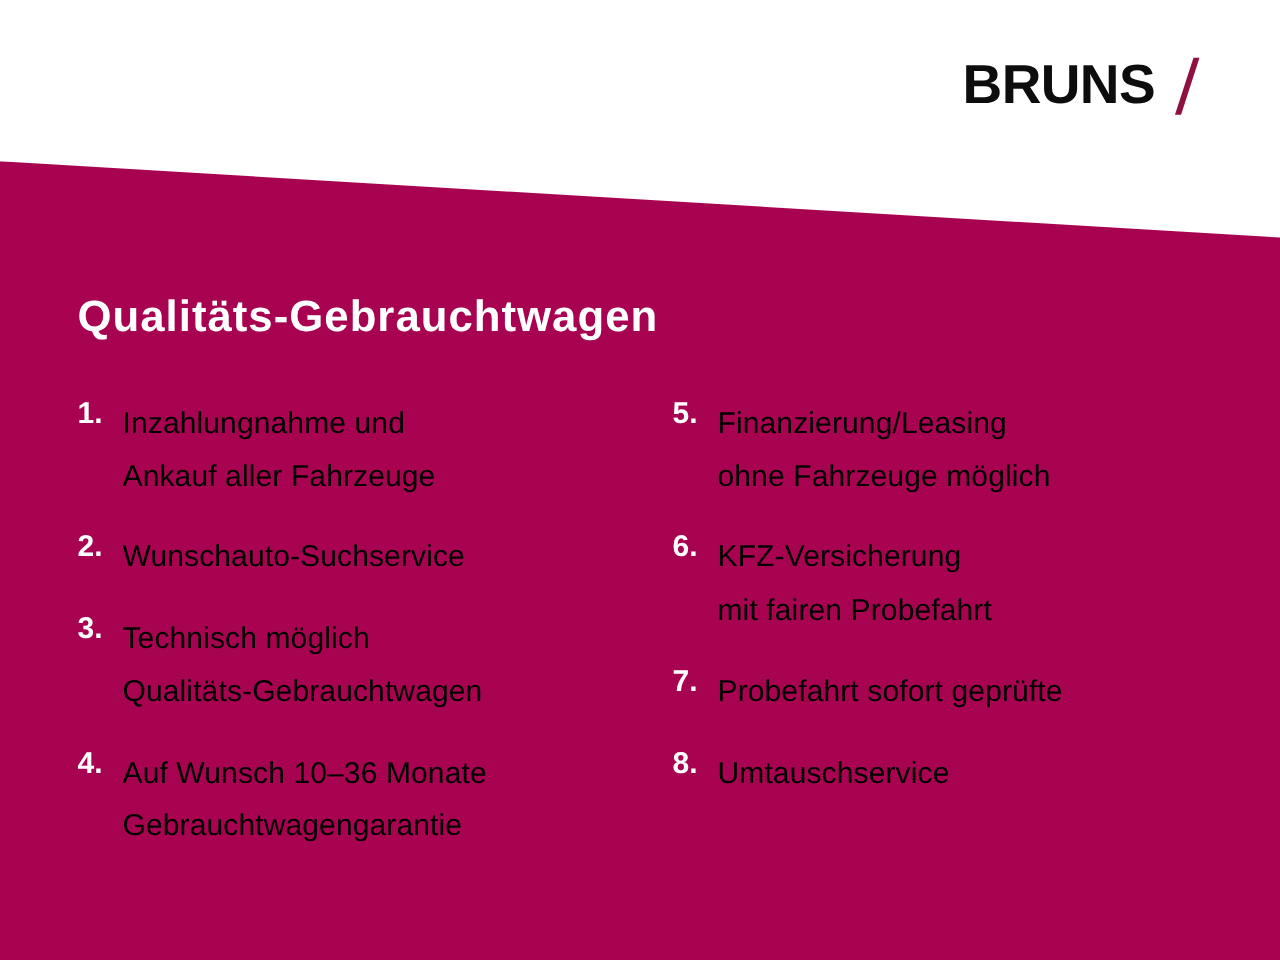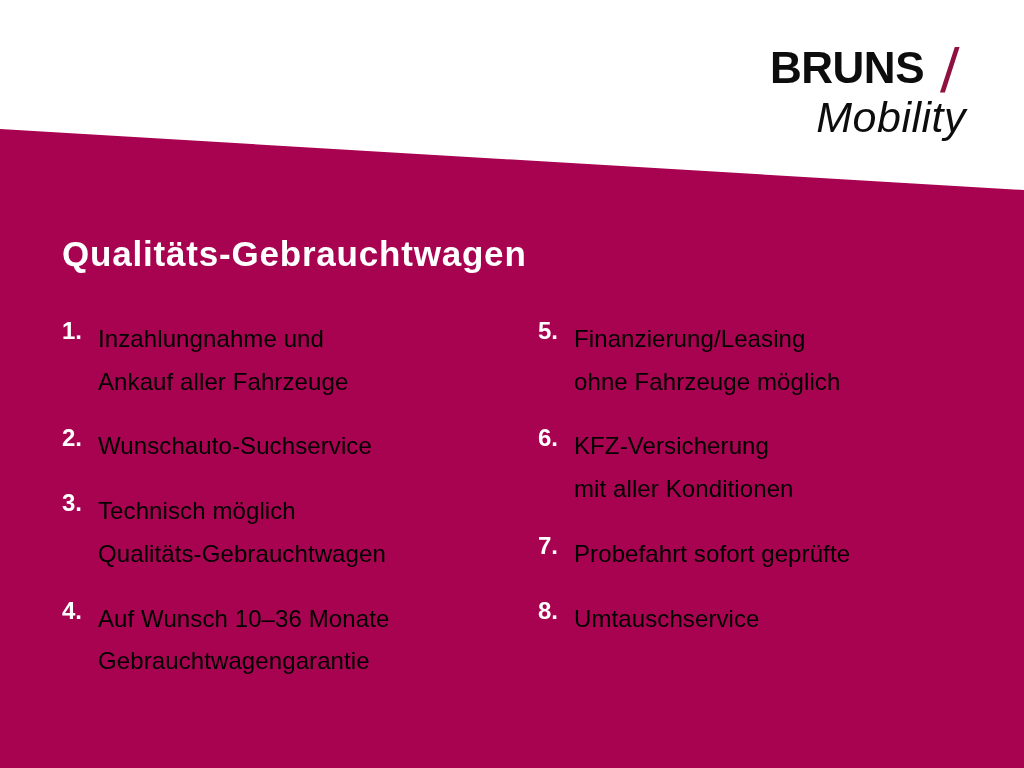--- a/index.html
+++ b/index.html
@@ -141,21 +141,20 @@
 </head>
 <body>
 
 <div id="slide">
 
   <div id="banner"></div>
 
   <div id="logo">
     <span id="logo-wordmark">BRUNS</span>
     <span id="logo-slash">/</span>
-    <span id="logo-sub">Mobility</span>
   </div>
 
   <div id="headline">Qualitäts-Gebrauchtwagen</div>
 
   <div class="column" id="column-left">
     <div class="list-item">
       <span class="item-number">1.</span>
       <span class="item-text">Inzahlungnahme und
 Ankauf aller Fahrzeuge</span>
     </div>
@@ -177,21 +176,21 @@
 
   <div class="column" id="column-right">
     <div class="list-item">
       <span class="item-number">5.</span>
       <span class="item-text">Finanzierung/Leasing
 ohne Fahrzeuge möglich</span>
     </div>
     <div class="list-item">
       <span class="item-number">6.</span>
       <span class="item-text">KFZ-Versicherung
-mit aller Konditionen</span>
+mit fairen Probefahrt</span>
     </div>
     <div class="list-item">
       <span class="item-number">7.</span>
       <span class="item-text">Probefahrt sofort geprüfte</span>
     </div>
     <div class="list-item">
       <span class="item-number">8.</span>
       <span class="item-text">Umtauschservice</span>
     </div>
   </div>

